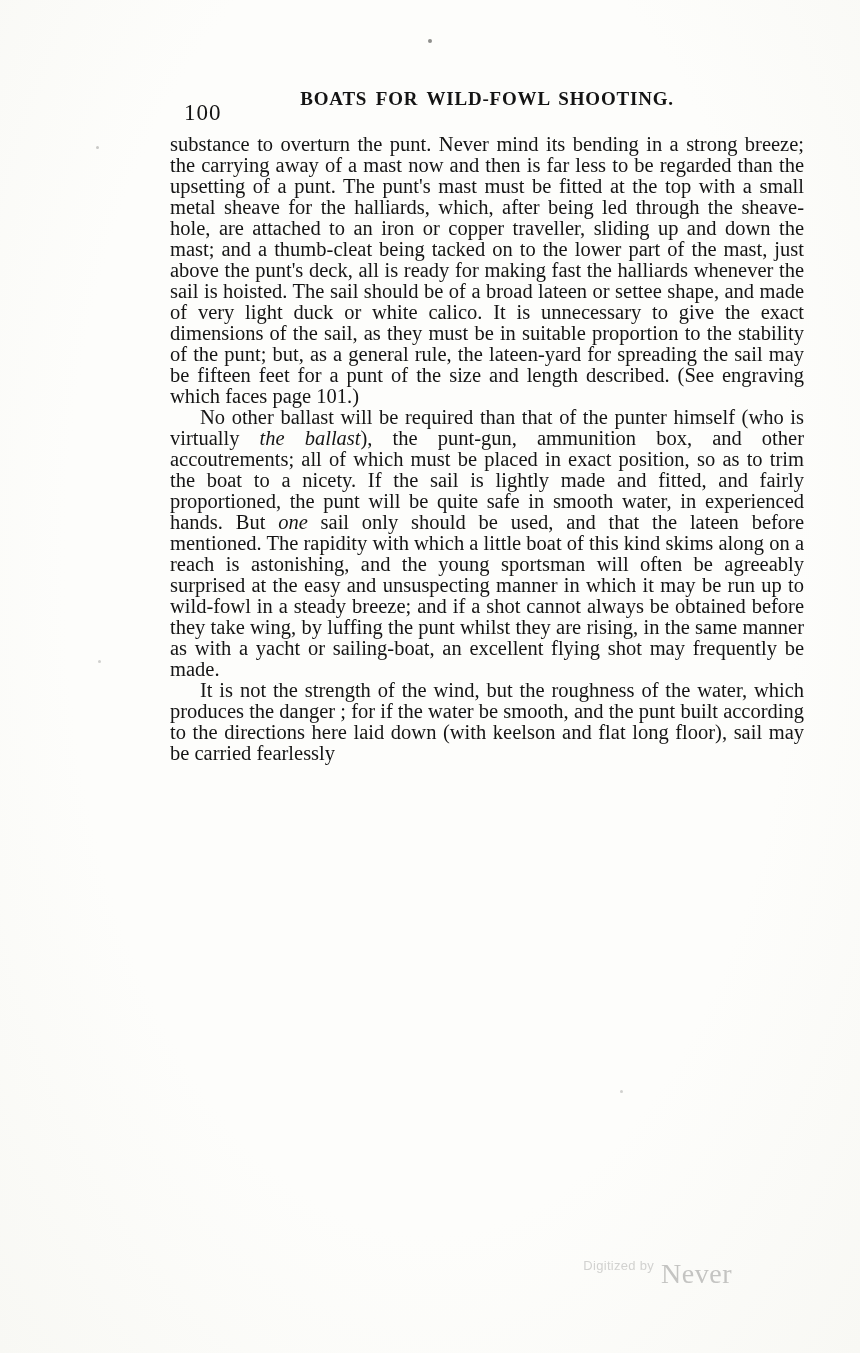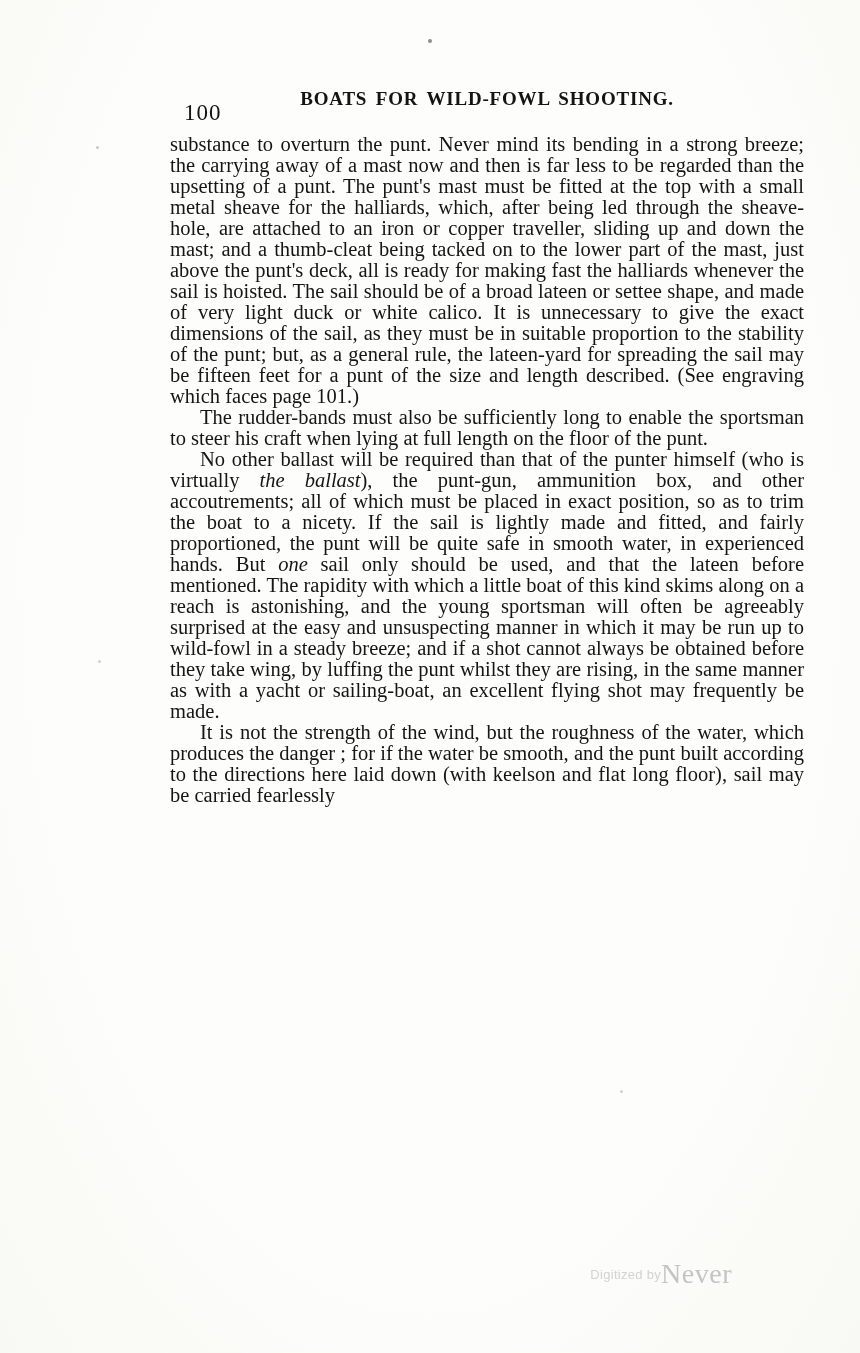--- a/index.html
+++ b/index.html
@@ -53,21 +53,22 @@
     padding: 0;
   }
   .body-text p.indent {
     text-indent: 30px;
   }
   .watermark {
     position: absolute;
     top: 1258px;
     right: 128px;
     display: flex;
-    align-items: center;
+    align-items: flex-start;
+    gap: 7px;
     user-select: none;
   }
   .wm-prefix {
     font-family: "Liberation Sans", "DejaVu Sans", sans-serif;
     font-size: 13px;
     color: #d2d2d0;
     letter-spacing: 0.3px;
   }
   .wm-brand {
     font-family: "Liberation Serif", "DejaVu Serif", serif;
@@ -97,21 +98,20 @@
 
   <header class="running-head">
     <span class="page-number">100</span>
     <span class="running-title">BOATS FOR WILD-FOWL SHOOTING.</span>
   </header>
 
   <main class="body-text">
 
     <p class="para"><span>substance to overturn the punt. Never mind its bending in a strong breeze; the carrying away of a mast now and then is far less to be regarded than the upsetting of a punt. The punt's mast must be fitted at the top with a small metal sheave for the halliards, which, after being led through the sheave-hole, are attached to an iron or copper traveller, sliding up and down the mast; and a thumb-cleat being tacked on to the lower part of the mast, just above the punt's deck, all is ready for making fast the halliards whenever the sail is hoisted. The sail should be of a broad lateen or settee shape, and made of very light duck or white calico. It is unnecessary to give the exact dimensions of the sail, as they must be in suitable proportion to the stability of the punt; but, as a general rule, the lateen-yard for spreading the sail may be fifteen feet for a punt of the size and length described. (See engraving which faces page 101.)</span></p>
 
-    <p class="para indent"><span>The rudder-bands must also be sufficiently long to enable the sportsman to steer his craft when lying at full length on the floor of the punt.</span></p>
 
     <p class="para indent"><span>No other ballast will be required than that of the punter himself (who is virtually </span><i>the ballast</i><span>), the punt-gun, ammunition box, and other accoutrements; all of which must be placed in exact position, so as to trim the boat to a nicety. If the sail is lightly made and fitted, and fairly proportioned, the punt will be quite safe in smooth water, in experienced hands. But </span><i>one</i><span> sail only should be used, and that the lateen before mentioned. The rapidity with which a little boat of this kind skims along on a reach is astonishing, and the young sportsman will often be agreeably surprised at the easy and unsuspecting manner in which it may be run up to wild-fowl in a steady breeze; and if a shot cannot always be obtained before they take wing, by luffing the punt whilst they are rising, in the same manner as with a yacht or sailing-boat, an excellent flying shot may frequently be made.</span></p>
 
     <p class="para indent"><span>It is not the strength of the wind, but the roughness of the water, which produces the danger ; for if the water be smooth, and the punt built according to the directions here laid down (with keelson and flat long floor), sail may be carried fearlessly</span></p>
 
   </main>
 
   <footer class="watermark">
     <span class="wm-prefix">Digitized by</span>
     <span class="wm-brand">Never</span>

